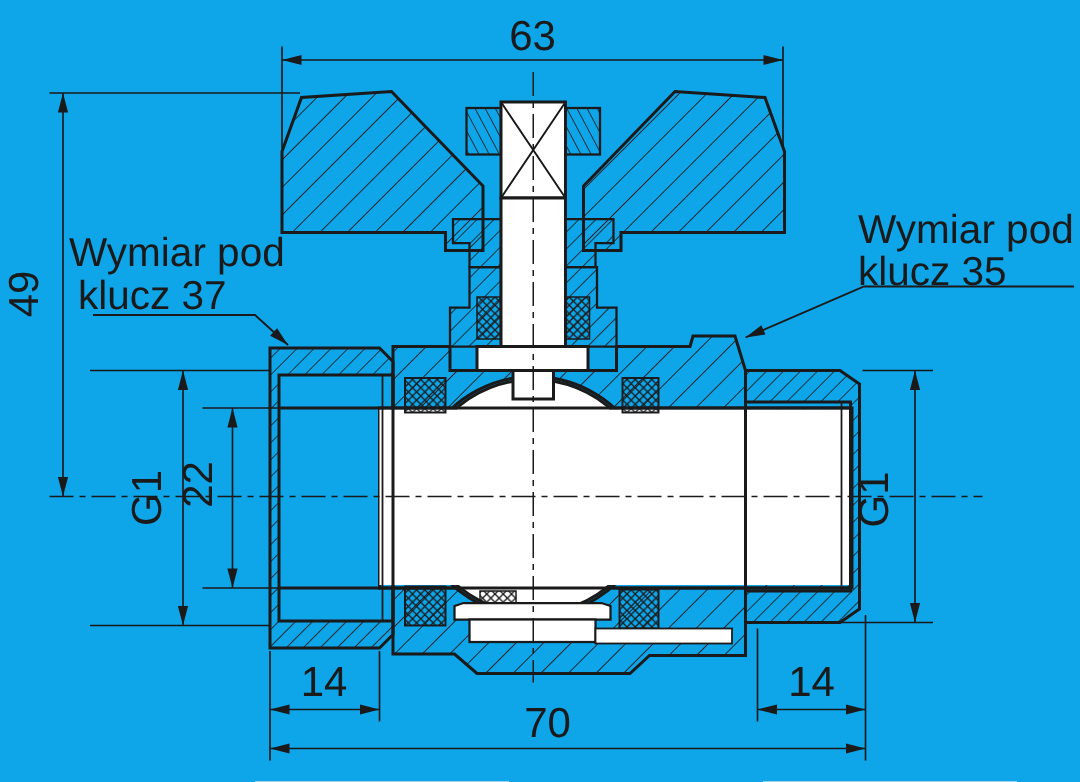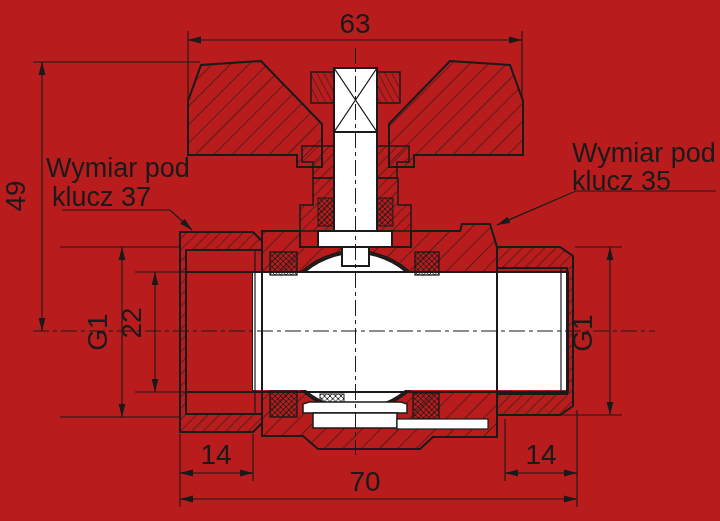--- a/index.html
+++ b/index.html
@@ -1,16 +1,16 @@
 <!DOCTYPE html>
 <html><head>
 <meta charset="utf-8">
 <style>
   html,body{margin:0;padding:0;background:#fff;}
-  .canvas{position:relative;width:720px;height:521px;background:#b91c1c;overflow:hidden;
+  .canvas{position:relative;width:720px;height:521px;background:#0ea5e9;overflow:hidden;
           font-family:"Liberation Sans",sans-serif;}
   svg{display:block;}
   text{font-family:"Liberation Sans",sans-serif;fill:#1a1a1a;}
   .dim-text{font-size:28px;}
   .ann-text{font-size:27px;}
 </style>
 </head>
 <body>
 
 <div class="canvas">

